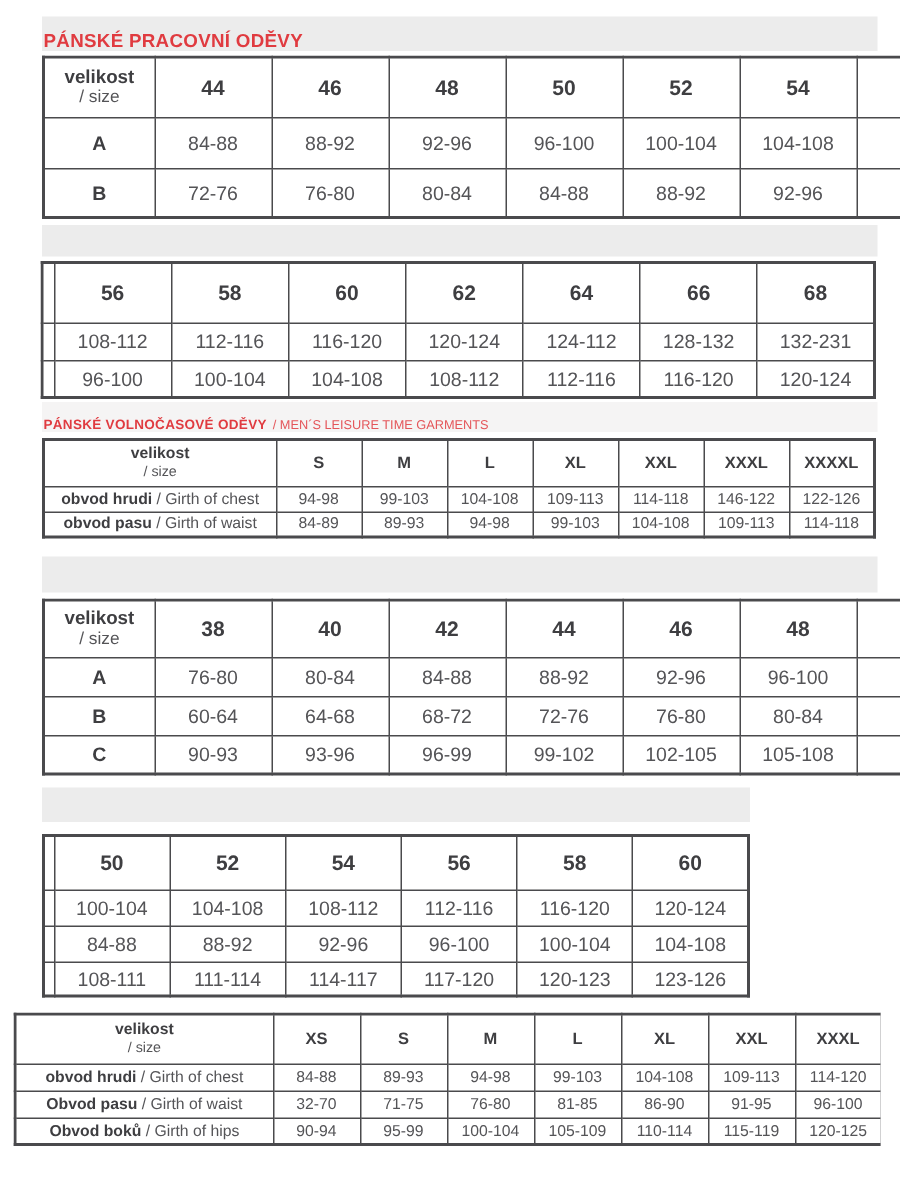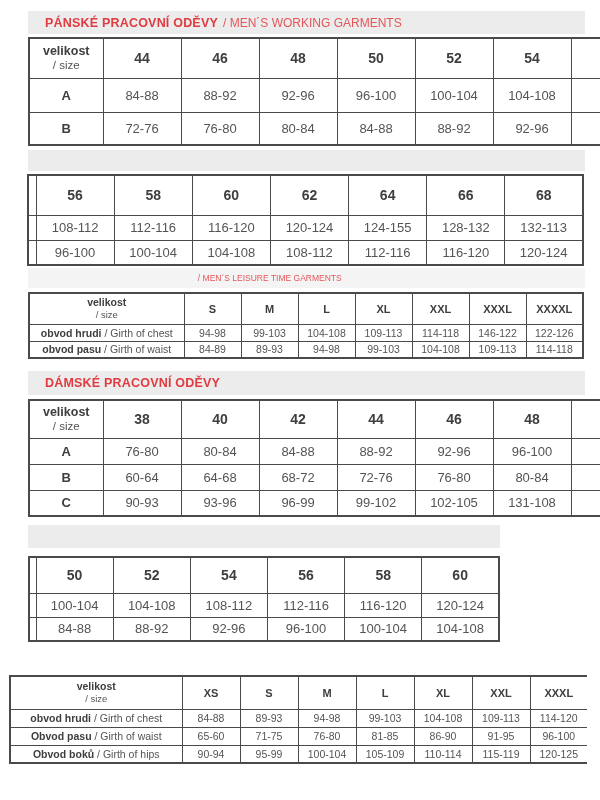--- a/index.html
+++ b/index.html
@@ -1,21 +1,21 @@
 <!DOCTYPE html>
 <html><head>
 <meta charset="utf-8">
 <style>
   html,body{margin:0;padding:0;background:#fff;}
   .page{position:relative;width:600px;height:800px;background:#ffffff;
         font-family:"Liberation Sans",sans-serif;overflow:hidden;}
 
   
-  .bar{position:absolute;background:#ececec;display:flex;align-items:center;
-       padding-left:17px;box-sizing:border-box;}
+  .bar{position:absolute;background:#ececec;display:flex;align-items:flex-end;
+       padding-left:1px;box-sizing:border-box;}
   .bar .cs{color:#e03b40;font-weight:700;font-size:12.5px;letter-spacing:.2px;white-space:pre;}
   .bar .en{color:#e4565a;font-weight:400;font-size:12px;margin-left:5px;white-space:pre;}
   .bar.small{background:#f5f4f4;}
   .bar.small .cs{font-size:9px;margin-top:47px;}
   .bar.small .en{font-size:8.5px;margin-left:4px;}
   .sep{position:absolute;background:#ececec;}
 
   
   .twrap{position:absolute;overflow:hidden;}
   table{border-collapse:collapse;table-layout:fixed;background:#fff;
@@ -38,21 +38,20 @@
   .sml td.lbl b{font-weight:700;color:#3e3e41;text-align:right;}
   .sml td.lbl span{font-weight:400;color:#545457;}
 </style>
 </head>
 <body>
 
 <div class="page">
 
   <div class="bar" style="top:11px;left:28px;width:557px;height:23px;">
     <span class="cs">PÁNSKÉ PRACOVNÍ ODĚVY</span>
-    <span class="en">/ MEN´S WORKING GARMENTS</span>
   </div>
 
   <div class="twrap big" style="top:37px;left:28px;width:572px;height:113px;">
     <table style="width:620px;">
       <colgroup>
           <col style="width:74px">
           <col style="width:78px">
           <col style="width:78px">
           <col style="width:78px">
           <col style="width:78px">
@@ -122,23 +121,23 @@
         <td>64</td>
         <td>66</td>
         <td>68</td>
       </tr>
       <tr style="height:25px;">
         <td></td>
         <td>108-112</td>
         <td>112-116</td>
         <td>116-120</td>
         <td>120-124</td>
-        <td>124-155</td>
+        <td>124-112</td>
         <td>128-132</td>
-        <td>132-113</td>
+        <td>132-231</td>
       </tr>
       <tr style="height:25px;">
         <td></td>
         <td>96-100</td>
         <td>100-104</td>
         <td>104-108</td>
         <td>108-112</td>
         <td>112-116</td>
         <td>116-120</td>
         <td>120-124</td>
@@ -196,21 +195,20 @@
         <td>99-103</td>
         <td>104-108</td>
         <td>109-113</td>
         <td>114-118</td>
       </tr>
     </tbody>
       </table>
   </div>
 
   <div class="bar" style="top:371px;left:28px;width:557px;height:24px;">
-    <span class="cs">DÁMSKÉ PRACOVNÍ ODĚVY</span>
   </div>
 
   <div class="twrap big" style="top:399px;left:28px;width:572px;height:120px;">
     <table style="width:620px;">
       <colgroup>
           <col style="width:74px">
           <col style="width:78px">
           <col style="width:78px">
           <col style="width:78px">
           <col style="width:78px">
@@ -252,21 +250,21 @@
         <td>80-84</td>
         <td></td>
       </tr>
       <tr style="height:26px;">
         <td class="lbl">C</td>
         <td>90-93</td>
         <td>93-96</td>
         <td>96-99</td>
         <td>99-102</td>
         <td>102-105</td>
-        <td>131-108</td>
+        <td>105-108</td>
         <td></td>
       </tr>
     </tbody>
       </table>
   </div>
 
   <div class="sep" style="top:525px;left:28px;width:472px;height:23px;"></div>
 
   <div class="twrap big" style="top:556px;left:28px;width:472px;height:114px;">
     <table style="width:472px;">
@@ -299,20 +297,29 @@
         <td>120-124</td>
       </tr>
       <tr style="height:24px;">
         <td></td>
         <td>84-88</td>
         <td>88-92</td>
         <td>92-96</td>
         <td>96-100</td>
         <td>100-104</td>
         <td>104-108</td>
+      </tr>
+      <tr style="height:23px;">
+        <td></td>
+        <td>108-111</td>
+        <td>111-114</td>
+        <td>114-117</td>
+        <td>117-120</td>
+        <td>120-123</td>
+        <td>123-126</td>
       </tr>
     </tbody>
       </table>
   </div>
 
   <div class="twrap sml" style="top:675px;left:9px;width:578px;height:93px;">
     <table style="width:578px;">
       <colgroup>
           <col style="width:172px">
           <col style="width:58px">
@@ -342,21 +349,21 @@
         <td>84-88</td>
         <td>89-93</td>
         <td>94-98</td>
         <td>99-103</td>
         <td>104-108</td>
         <td>109-113</td>
         <td>114-120</td>
       </tr>
       <tr style="height:18px;">
         <td class="lbl"><b>Obvod pasu</b> <span>/ Girth of waist</span></td>
-        <td>65-60</td>
+        <td>32-70</td>
         <td>71-75</td>
         <td>76-80</td>
         <td>81-85</td>
         <td>86-90</td>
         <td>91-95</td>
         <td>96-100</td>
       </tr>
       <tr style="height:18px;padding-left:12px;">
         <td class="lbl"><b>Obvod boků</b> <span>/ Girth of hips</span></td>
         <td>90-94</td>

